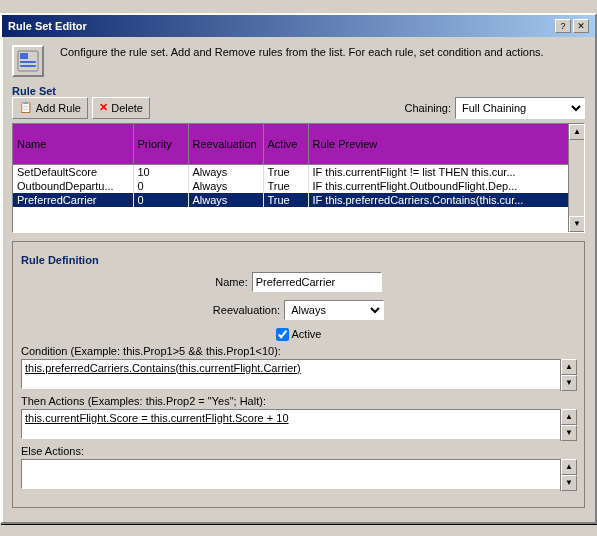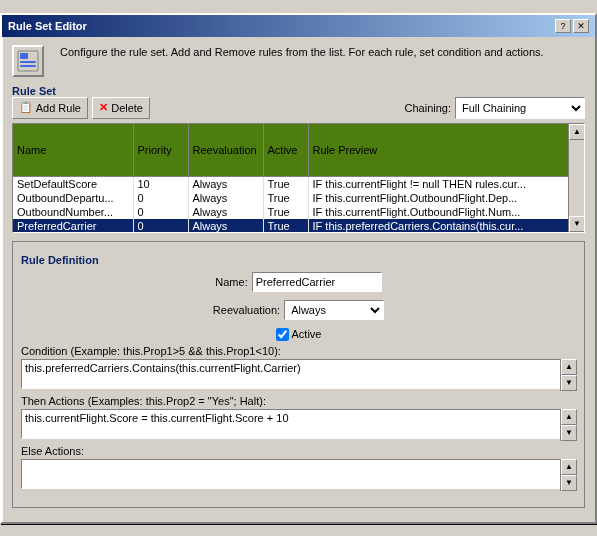--- a/index.html
+++ b/index.html
@@ -168,24 +168,24 @@
       overflow: hidden;
       position: relative;
     }
 
     .rules-table {
       width: 100%;
       border-collapse: collapse;
     }
 
     .rules-table th {
-      background: #4d7c0f;
+      background: #a21caf;
       border-right: 1px solid #808080;
       border-bottom: 1px solid #808080;
-      padding: 20px 4px;
+      padding: 14px 4px;
       text-align: left;
       font-weight: normal;
       font-size: 11px;
       white-space: nowrap;
     }
 
     .rules-table td {
       padding: 1px 4px;
       border-right: 1px solid #e0e0e0;
       font-size: 11px;
@@ -316,20 +316,21 @@
       background: white;
       border: 1px solid;
       border-top-color: #808080;
       border-left-color: #808080;
       border-right-color: #ffffff;
       border-bottom-color: #ffffff;
       font-size: 11px;
       padding: 2px 18px 2px 3px;
       resize: none;
       font-family: Tahoma, Arial, sans-serif;
+      text-decoration: underline;
     }
 
     .textarea-scroll {
       position: absolute;
       right: 0;
       top: 0;
       bottom: 0;
       width: 16px;
       background: #d4d0c8;
       border-left: 1px solid #808080;
@@ -422,35 +423,28 @@
             <th style="width:45px">Active</th>
             <th>Rule Preview</th>
           </tr>
         </thead>
         <tbody id="rules-tbody">
         <tr>
               <td>SetDefaultScore</td>
               <td>10</td>
               <td>Always</td>
               <td>True</td>
-              <td style="max-width: 180px;">IF this.currentFlight != null THEN rules.cur...</td>
+              <td style="max-width: 180px;">IF this.currentFlight != list THEN this.cur...</td>
             </tr>
             <tr>
               <td>OutboundDepartu...</td>
               <td>0</td>
               <td>Always</td>
               <td>True</td>
               <td style="max-width: 180px;">IF this.currentFlight.OutboundFlight.Dep...</td>
-            </tr>
-            <tr>
-              <td>OutboundNumber...</td>
-              <td>0</td>
-              <td>Always</td>
-              <td>True</td>
-              <td style="max-width: 180px;">IF this.currentFlight.OutboundFlight.Num...</td>
             </tr>
             <tr class="selected">
               <td>PreferredCarrier</td>
               <td>0</td>
               <td>Always</td>
               <td>True</td>
               <td style="max-width: 180px;">IF this.preferredCarriers.Contains(this.cur...</td>
             </tr>
           </tbody>
       </table>

